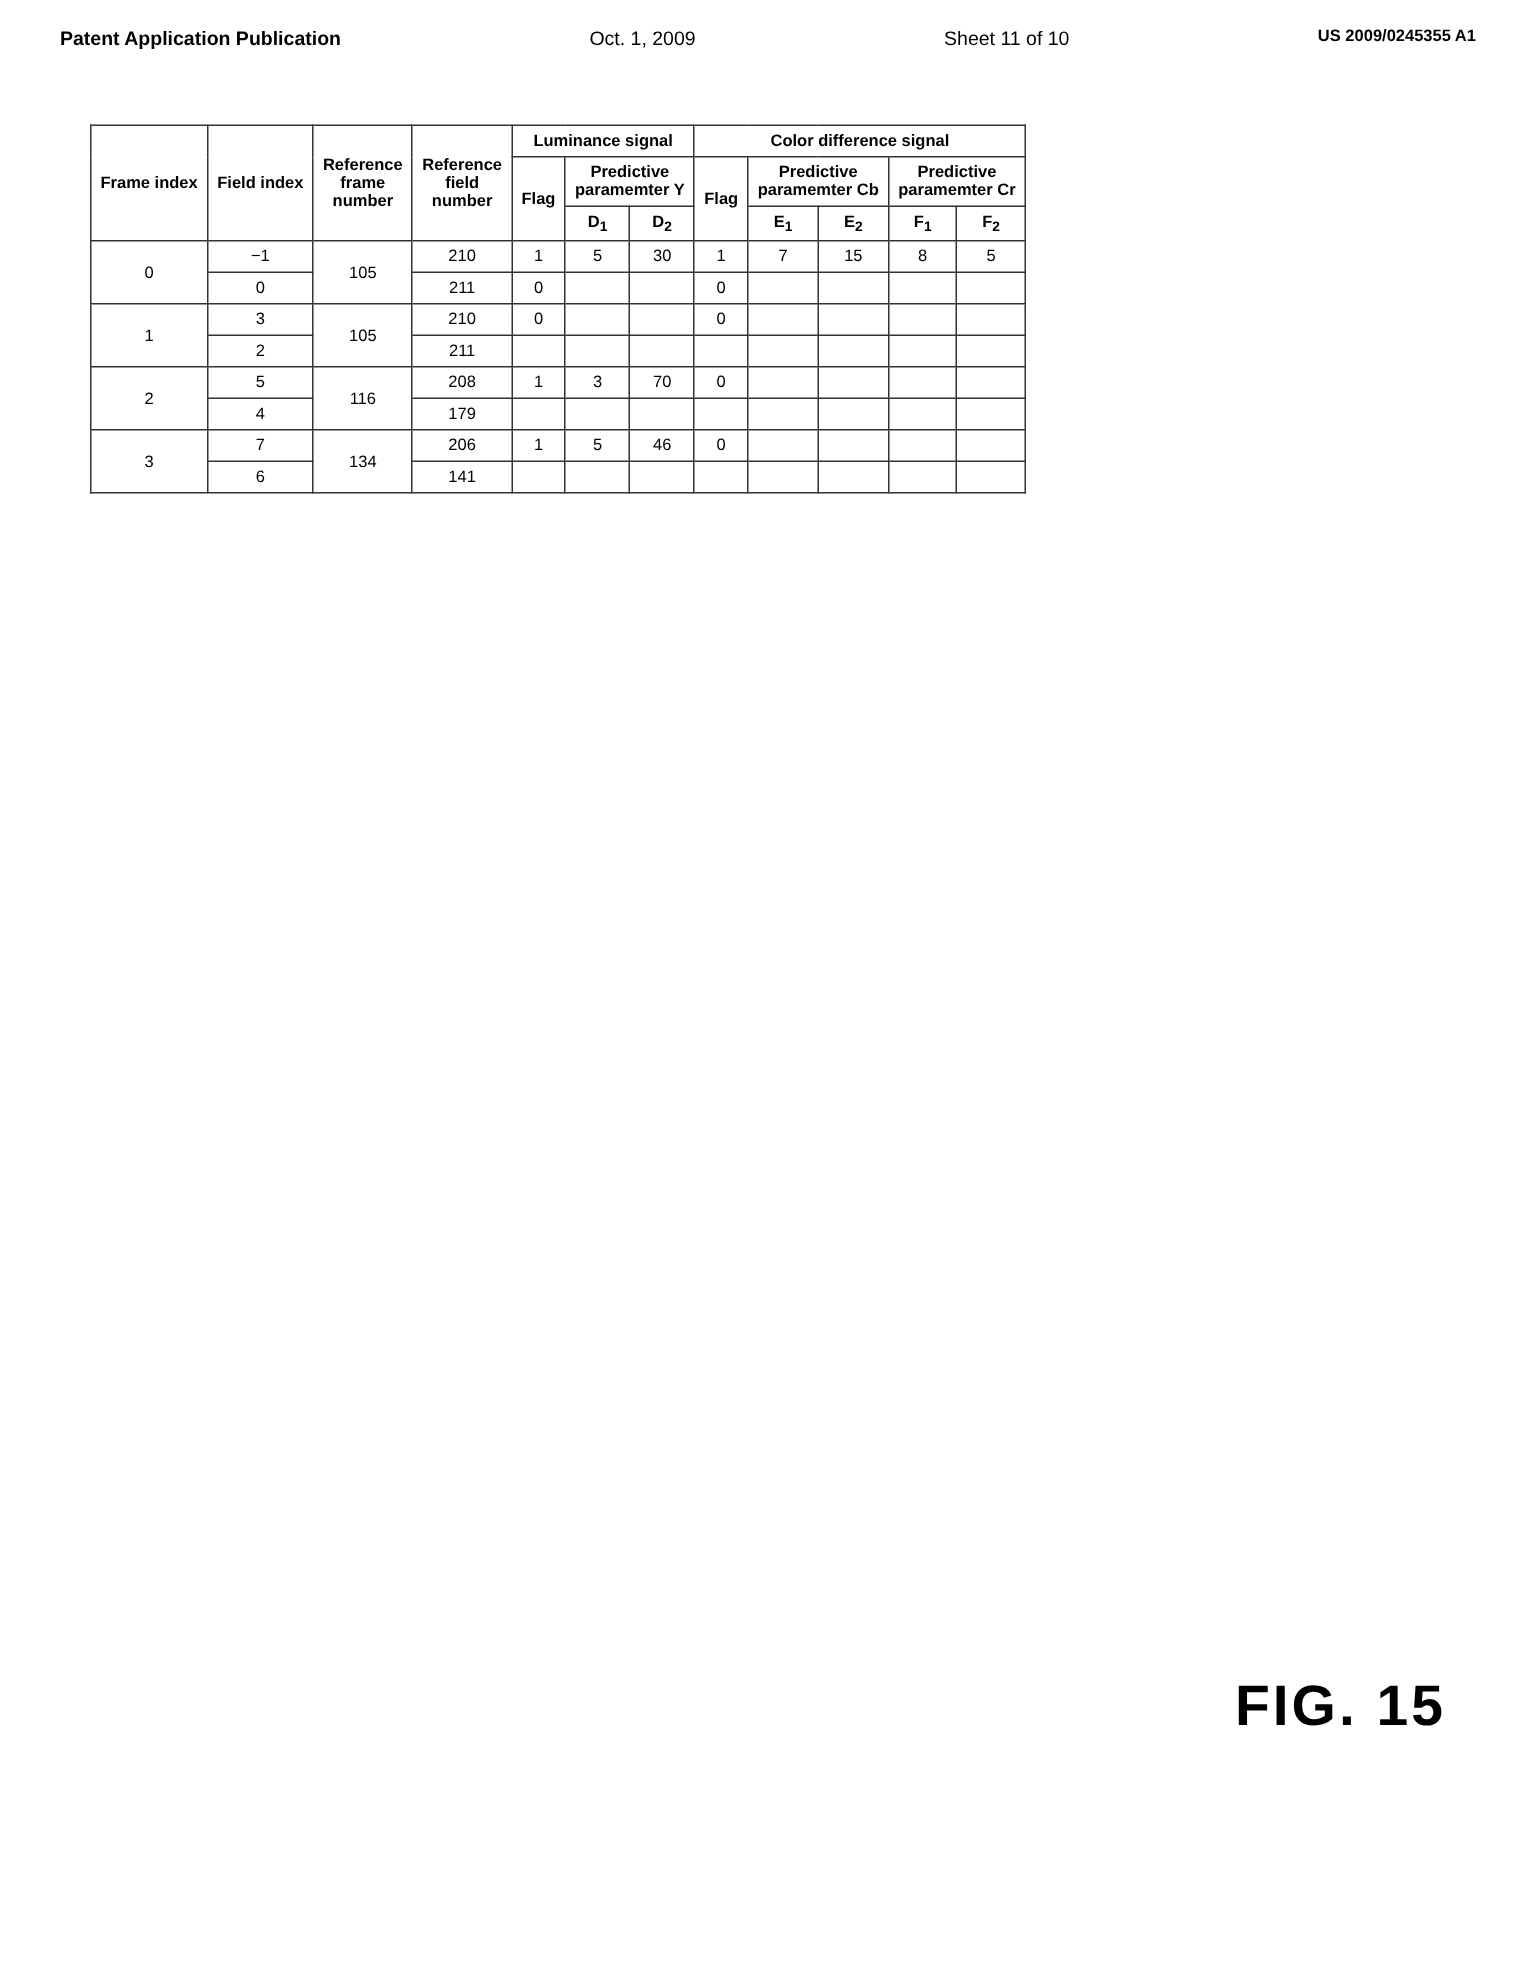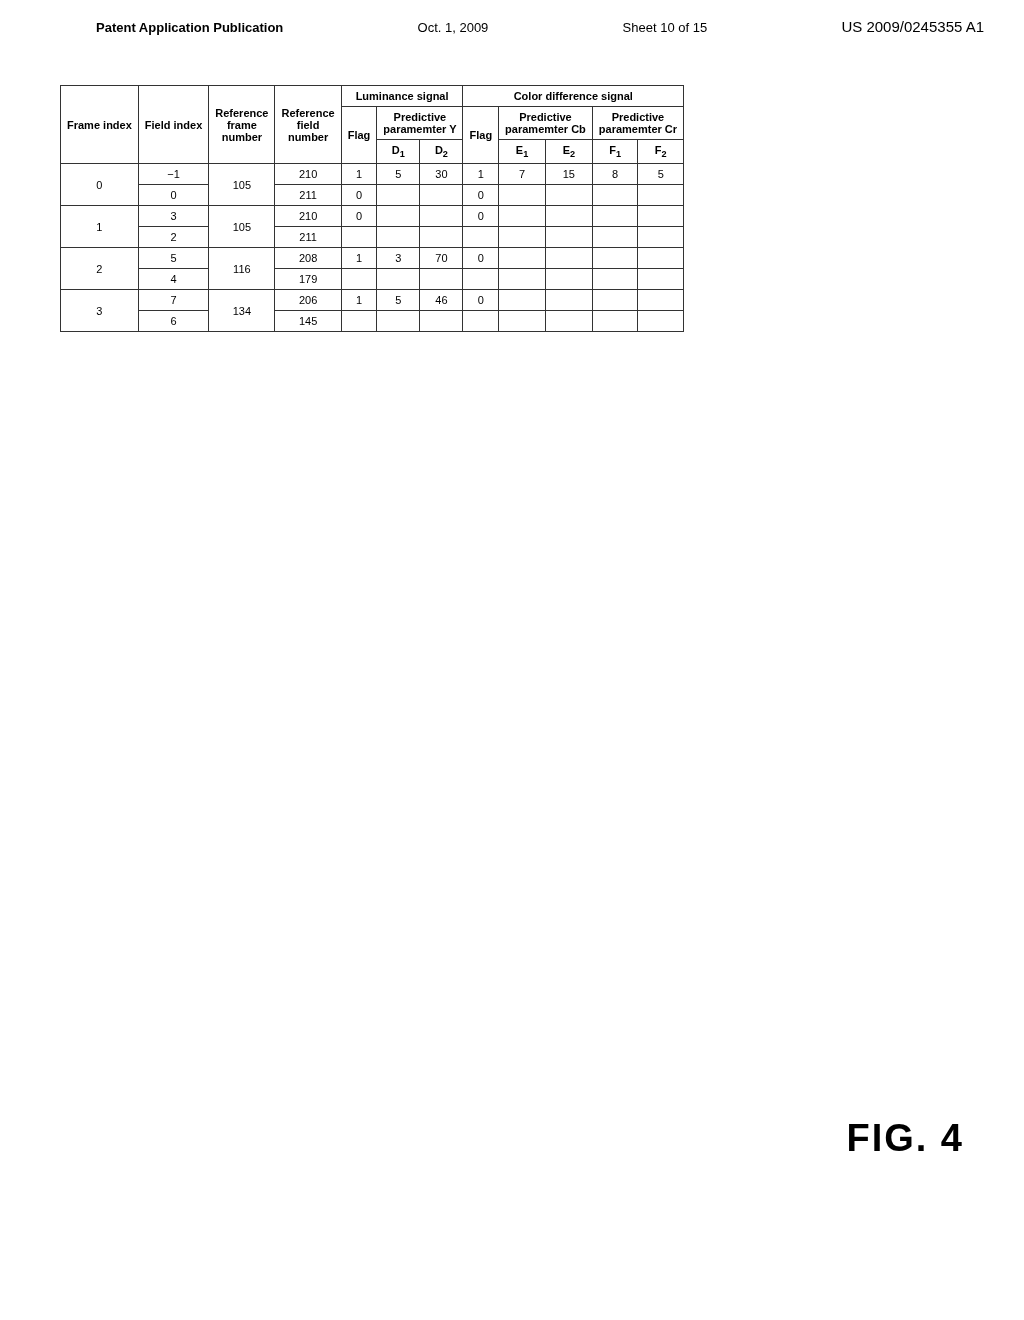--- a/index.html
+++ b/index.html
@@ -7,28 +7,27 @@
       width: 1024px;
       height: 1320px;
       background: #fff;
       font-family: Arial, sans-serif;
       position: relative;
       overflow: hidden;
     }
     .header {
       display: flex;
       justify-content: space-between;
-      align-items: flex-end;
-      padding: 18px 40px 10px 56px;
+      align-items: flex-start;
+      padding: 18px 40px 10px 40px;
       font-size: 13px;
-      margin-left: 40px;
     }
     .header-left { font-weight: bold; font-size: 13px; }
     .header-center { font-size: 13px; }
-    .header-right { font-size: 15px; }
+    .header-right { font-size: 11px; font-weight: bold; }
 
     .content-area {
       display: flex;
       flex-direction: row;
       padding: 40px 40px 40px 60px;
       gap: 0;
     }
 
     .table-container {
       flex: 0 0 auto;
@@ -55,21 +54,21 @@
       font-weight: bold;
       letter-spacing: 2px;
     }
   </style>
 </head>
 <body>
 
 <div class="header">
   <span class="header-left">Patent Application Publication</span>
   <span class="header-center">Oct. 1, 2009</span>
-  <span class="header-center">Sheet 10 of 15</span>
+  <span class="header-center">Sheet 11 of 10</span>
   <span class="header-right">US 2009/0245355 A1</span>
 </div>
 
 <div class="content-area">
   <div class="table-container">
     <table>
       <thead>
         <tr>
           <th rowspan="3">Frame index</th>
           <th rowspan="3">Field index</th>
@@ -186,28 +185,28 @@
           <td>5</td>
           <td>46</td>
           <td>0</td>
           <td></td>
           <td></td>
           <td></td>
           <td></td>
         </tr>
         <tr>
           <td>6</td>
-          <td>145</td>
+          <td>141</td>
           <td></td>
           <td></td>
           <td></td>
           <td></td>
           <td></td>
           <td></td>
           <td></td>
           <td></td>
         </tr>
       </tbody>
     </table>
   </div>
 </div>
 
-<div class="fig-label">FIG. 4</div>
+<div class="fig-label">FIG. 15</div>
 
 </body></html>

